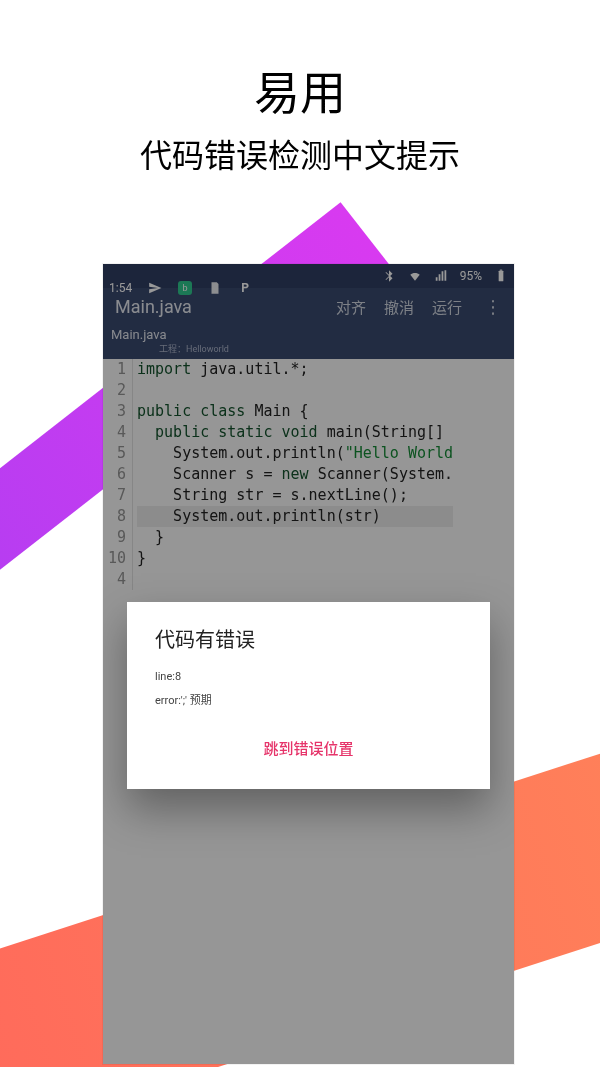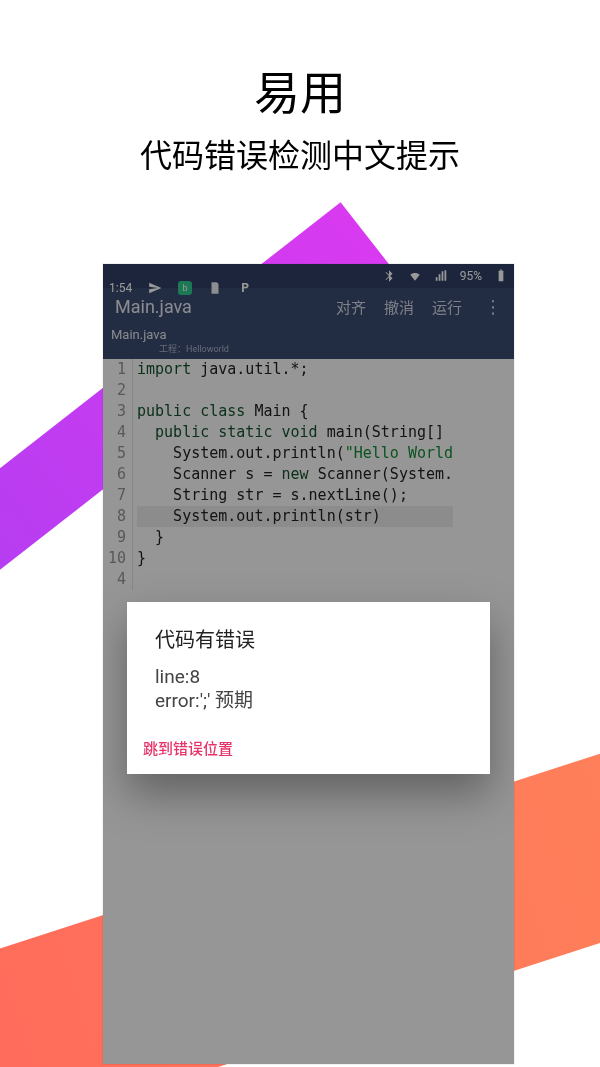--- a/index.html
+++ b/index.html
@@ -127,22 +127,22 @@
     }
     
     .dialog {
       position: absolute;
       top: 338px; left: 24px; right: 24px;
       background: #fff;
       box-shadow: 0 20px 40px rgba(0,0,0,0.35);
     }
     .dialog-body { padding: 22px 22px 16px 28px; }
     .dialog-title { font-size: 20px; color: #222; margin-bottom: 12px; }
-    .dialog-line { font-size: 19px; color: #444; line-height: 24px; }
-    .dialog-actions { display: flex; justify-content: flex-start; padding: 8px 16px 16px 16px; }
+    .dialog-line { font-size: 11px; color: #444; line-height: 24px; }
+    .dialog-actions { display: flex; justify-content: center; padding: 8px 16px 31px 16px; }
     .dialog-btn { color: #e6346a; font-size: 15px; font-weight: 500; }
   </style>
 </head>
 <body>
 
 <div class="ribbon-purple"></div>
 <div class="ribbon-orange"></div>
 
 <div class="marketing-title">易用</div>
 <div class="marketing-subtitle">代码错误检测中文提示</div>

